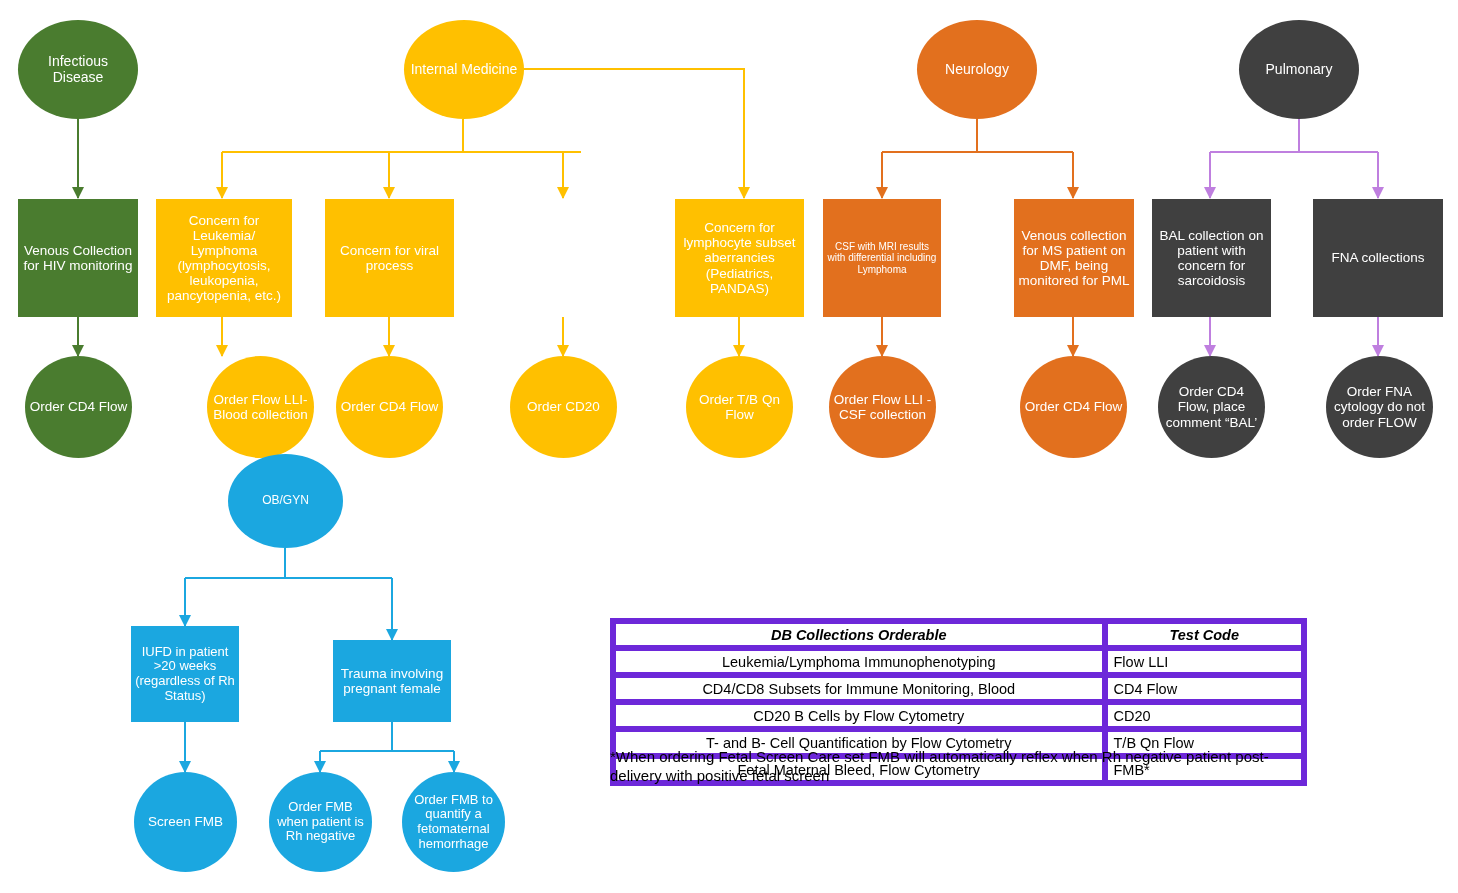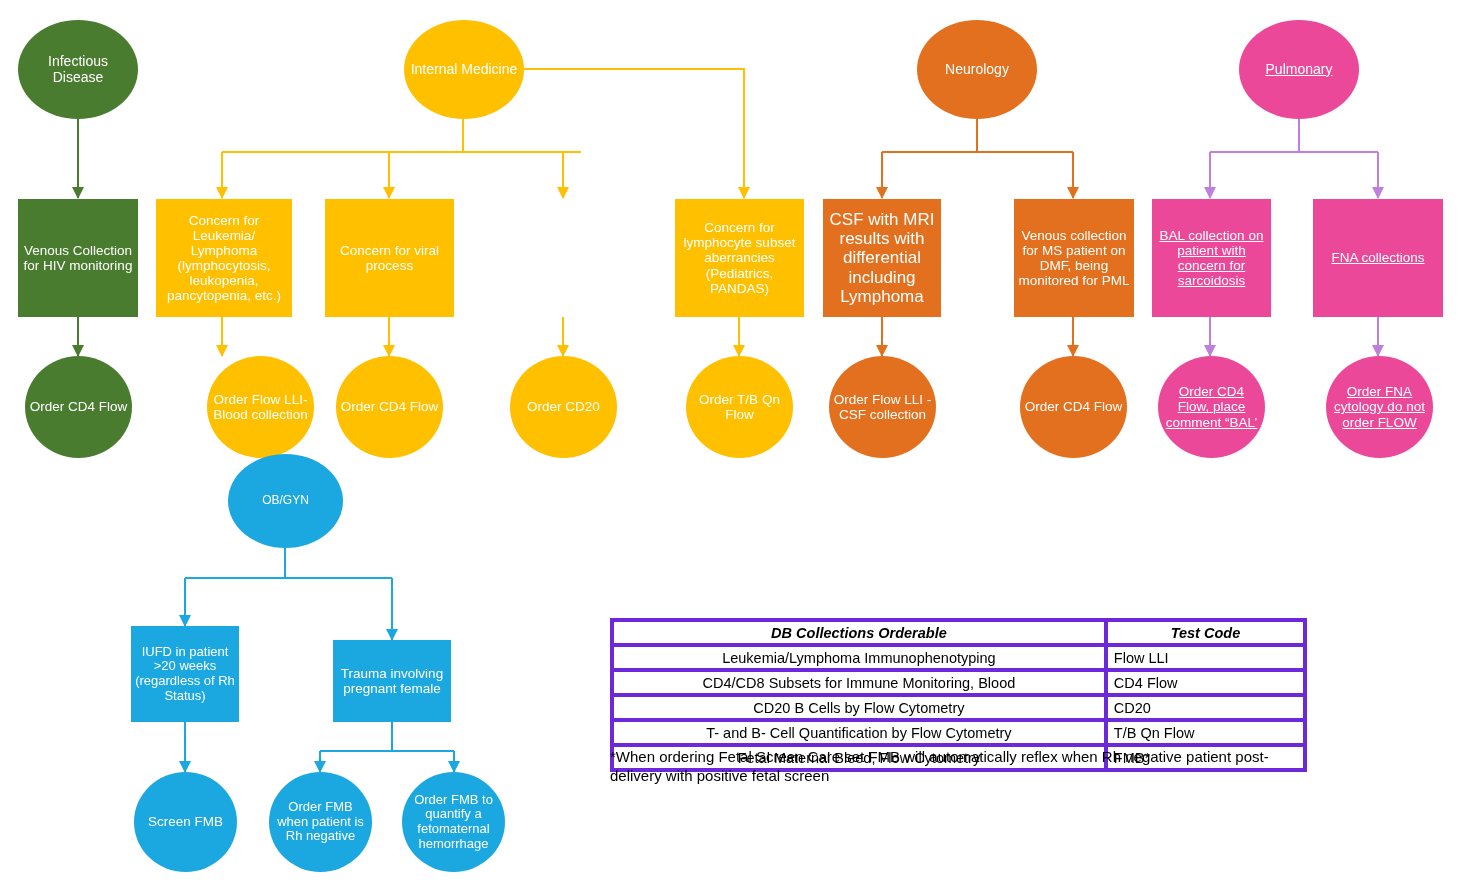--- a/index.html
+++ b/index.html
@@ -13,27 +13,27 @@
 
   .node{position:absolute;display:flex;align-items:center;justify-content:center;
         text-align:center;color:#ffffff;line-height:1.12;box-sizing:border-box;}
   .node span{display:block;padding:0 4px;}
   .ellipse{border-radius:50%;}
   .rect{border-radius:0;}
 
   .green{background:#4a7c2f;}
   .gold{background:#ffc000;}
   .orange{background:#e2701e;align-items:center;}
-  .purple{background:#ec4899;text-decoration:underline;}
+  .purple{background:#404040;}
   .blue{background:#1ba7e0;}
 
   
   .tbl-wrap{position:absolute;left:610px;top:618px;width:697px;}
   table.db{border-collapse:collapse;width:697px;font-size:14.5px;color:#000;}
-  table.db td{border:4px solid #6d28d9;padding:1px 20px;height:19px;}
+  table.db td{border:6px solid #6d28d9;padding:1px 20px;height:19px;}
   table.db .hdr{font-style:italic;font-weight:bold;text-align:center;}
   table.db .c{text-align:center;}
   table.db .l{text-align:left;padding-left:6px;}
   .footnote{position:absolute;left:610px;top:748px;width:700px;font-size:15px;color:#000;line-height:1.25;}
 </style>
 </head>
 <body>
 
 <div id="canvas">
 
@@ -122,21 +122,21 @@
 
   <div class="node rect gold" style="left:325px;top:199px;width:129px;height:118px;font-size:13.5px;">
     <span>Concern for viral process</span>
   </div>
 
 
   <div class="node rect gold" style="left:675px;top:199px;width:129px;height:118px;font-size:13.5px;">
     <span>Concern for lymphocyte subset aberrancies (Pediatrics, PANDAS)</span>
   </div>
 
-  <div class="node rect orange" style="left:823px;top:199px;width:118px;height:118px;font-size:17px;">
+  <div class="node rect orange" style="left:823px;top:199px;width:118px;height:118px;font-size:10px;">
     <span>CSF with MRI results with differential including Lymphoma</span>
   </div>
 
   <div class="node rect orange" style="left:1014px;top:199px;width:120px;height:118px;font-size:13.5px;">
     <span>Venous collection for MS patient on DMF, being monitored for PML</span>
   </div>
 
   <div class="node rect purple" style="left:1152px;top:199px;width:119px;height:118px;font-size:13.5px;">
     <span>BAL collection on patient with concern for sarcoidosis</span>
   </div>

